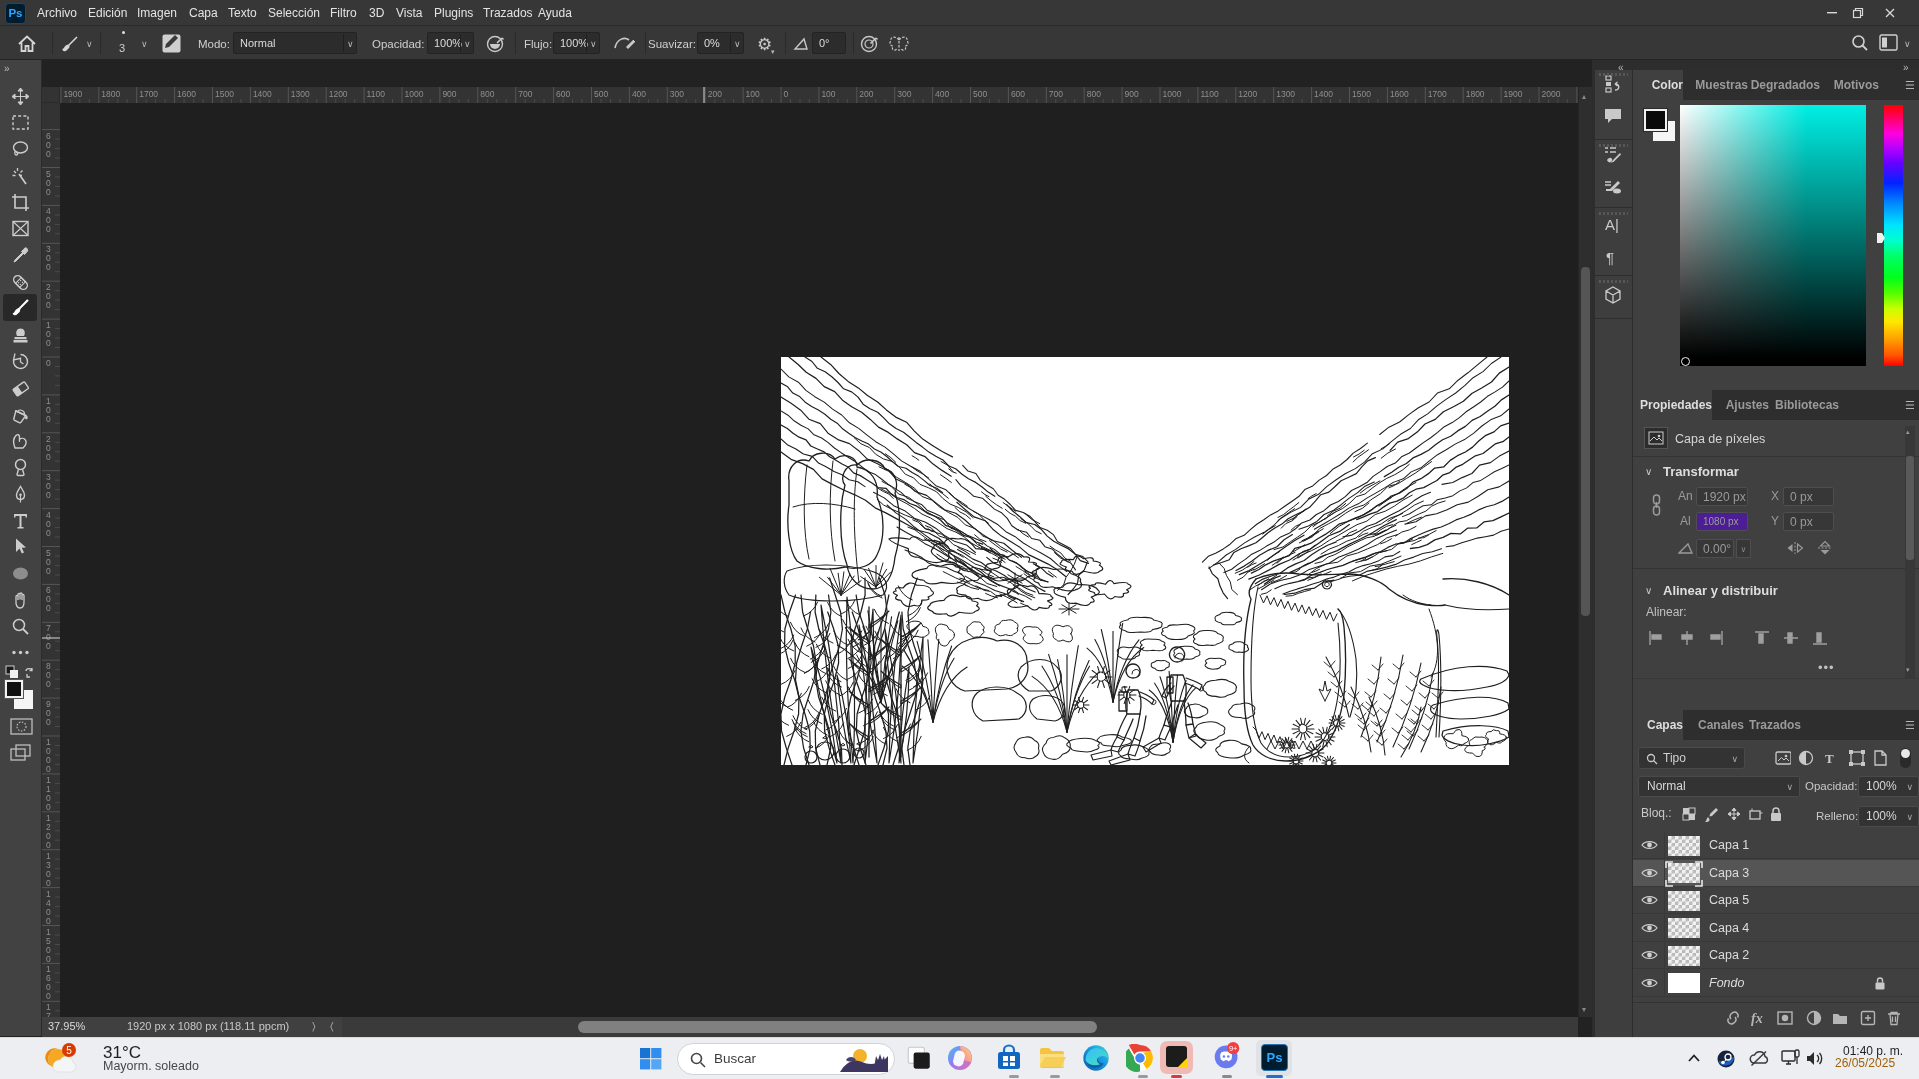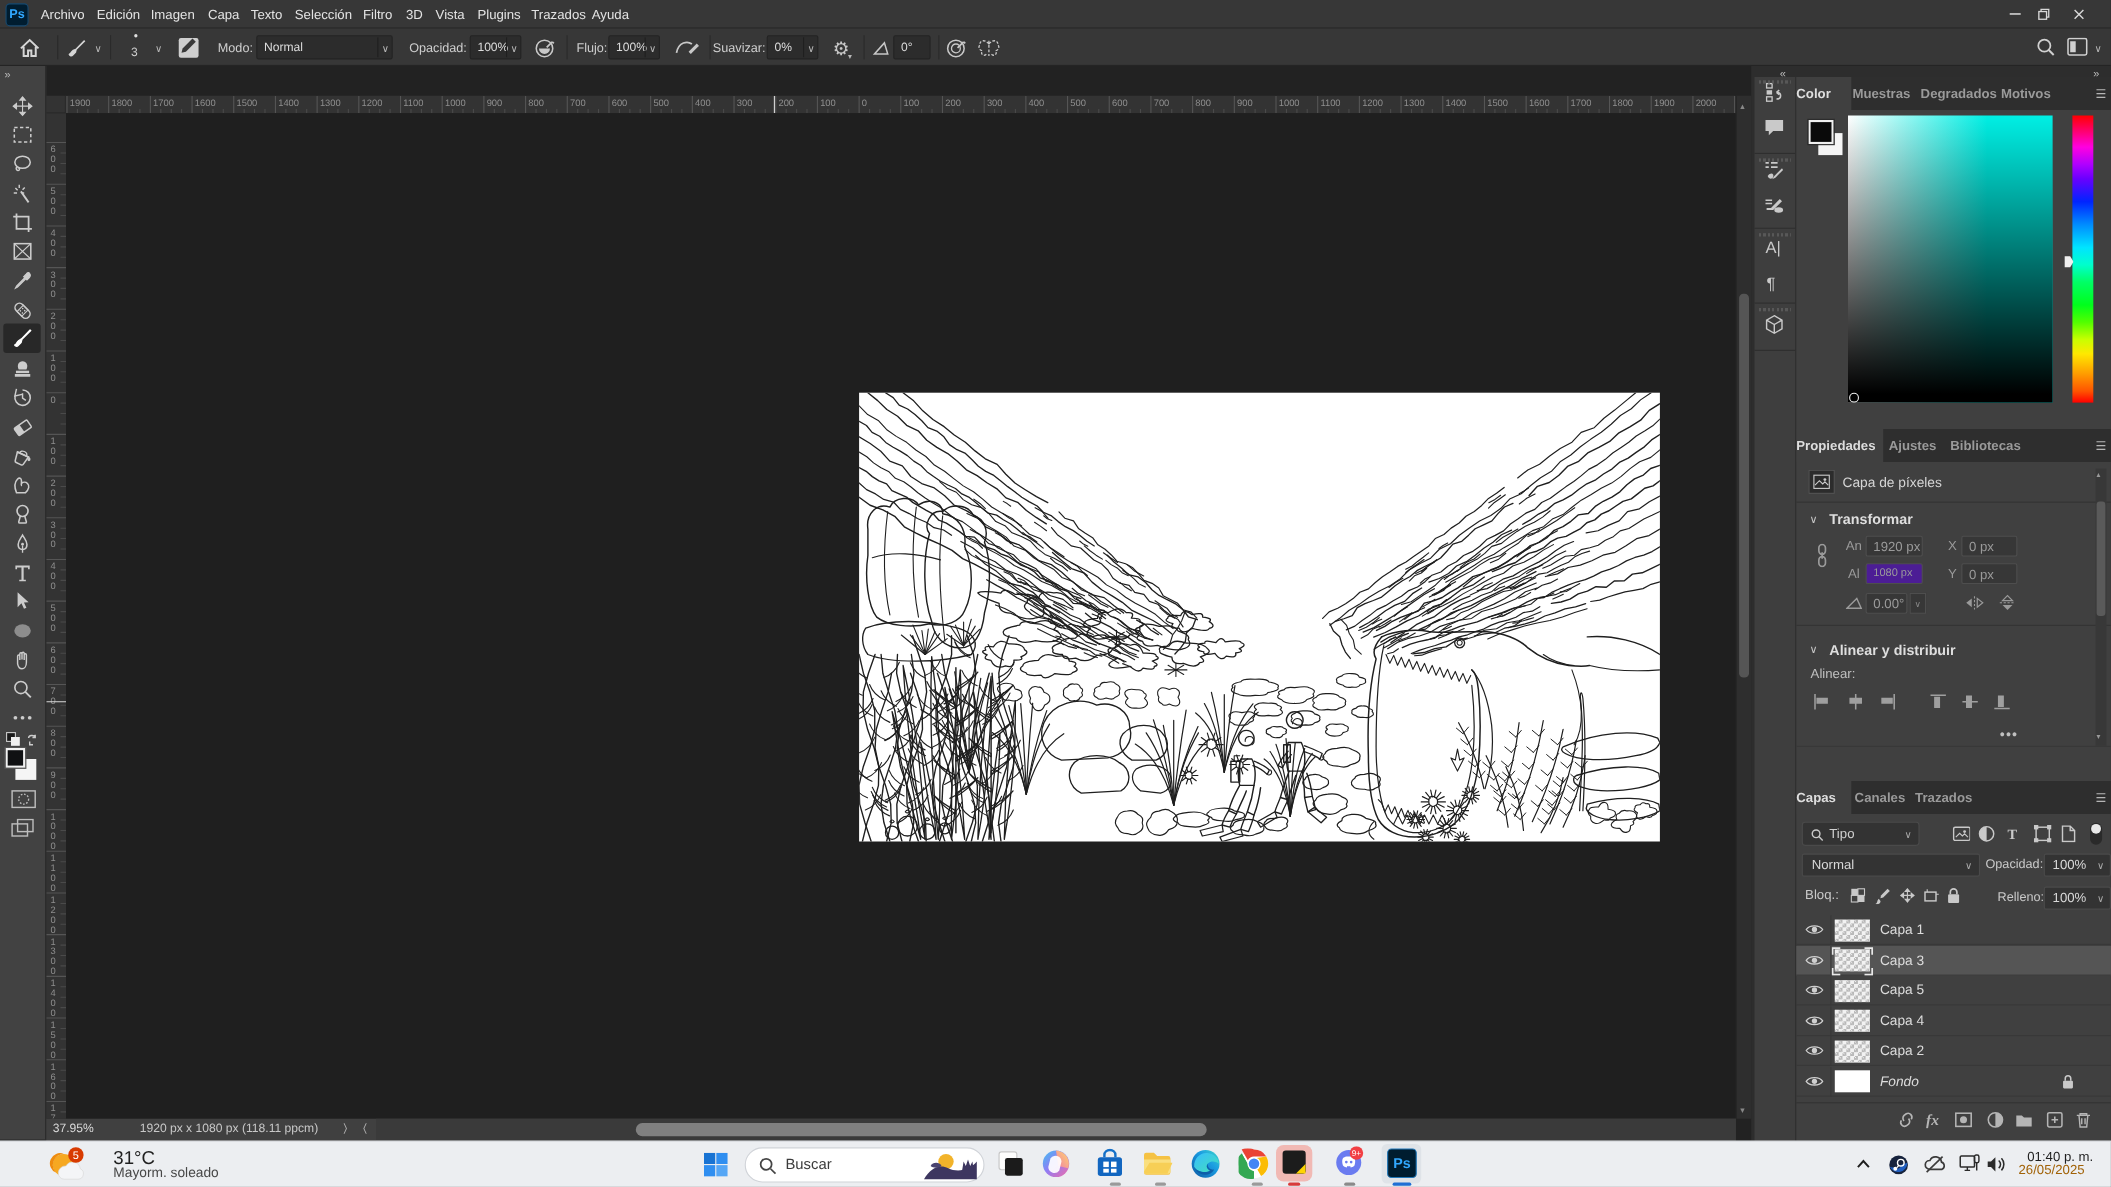--- a/index.html
+++ b/index.html
@@ -25,21 +25,21 @@
 #vruler{left:42px;top:103px;width:18px;height:914px;background:#333333;overflow:hidden;}
 #viewport{left:60px;top:103px;width:1518px;height:914px;background:#1f1f1f;overflow:hidden;}
 #canvas{position:absolute;left:721px;top:254px;width:728px;height:408px;background:#ffffff;}
 #vscroll{left:1578px;top:87px;width:14px;height:930px;background:#2e2e2e;border-left:1px solid #262626;}
 #statusbar{left:42px;top:1017px;width:1536px;height:20px;background:#404040;color:#d0d0d0;font-size:11px;}
 
 #dock{left:1592px;top:60px;width:327px;height:977px;background:#2d2d2d;}
 #iconstrip{position:absolute;left:3px;top:10px;width:37px;height:967px;background:#3e3e3e;}
 .panel{position:absolute;left:41px;width:286px;background:#404040;}
 .ptabs{position:absolute;left:0;top:0;width:100%;height:30px;background:#2e2e2e;}
-.ptab{position:absolute;top:0;height:30px;font-size:12px;font-weight:bold;line-height:30px;text-align:left;color:#9a9a9a;}
+.ptab{position:absolute;top:0;height:30px;font-size:12px;font-weight:bold;line-height:30px;text-align:right;color:#9a9a9a;}
 .ptab.active{background:#404040;color:#dedede;}
 .hamb{position:absolute;top:9px;color:#b5b5b5;font-size:11px;letter-spacing:0;}
 
 #taskbar{left:0;top:1037px;width:1919px;height:42px;background:#eceef1;border-top:1px solid #d8dade;}
 .tbicon{position:absolute;top:6px;width:28px;height:28px;}
 </style></head><body>
 <div id="app">
 <div id="menubar" class="abs">
       <div id="pslogo" class="abs">Ps</div>
       <div class="menuitem" style="left:37px">Archivo</div>

